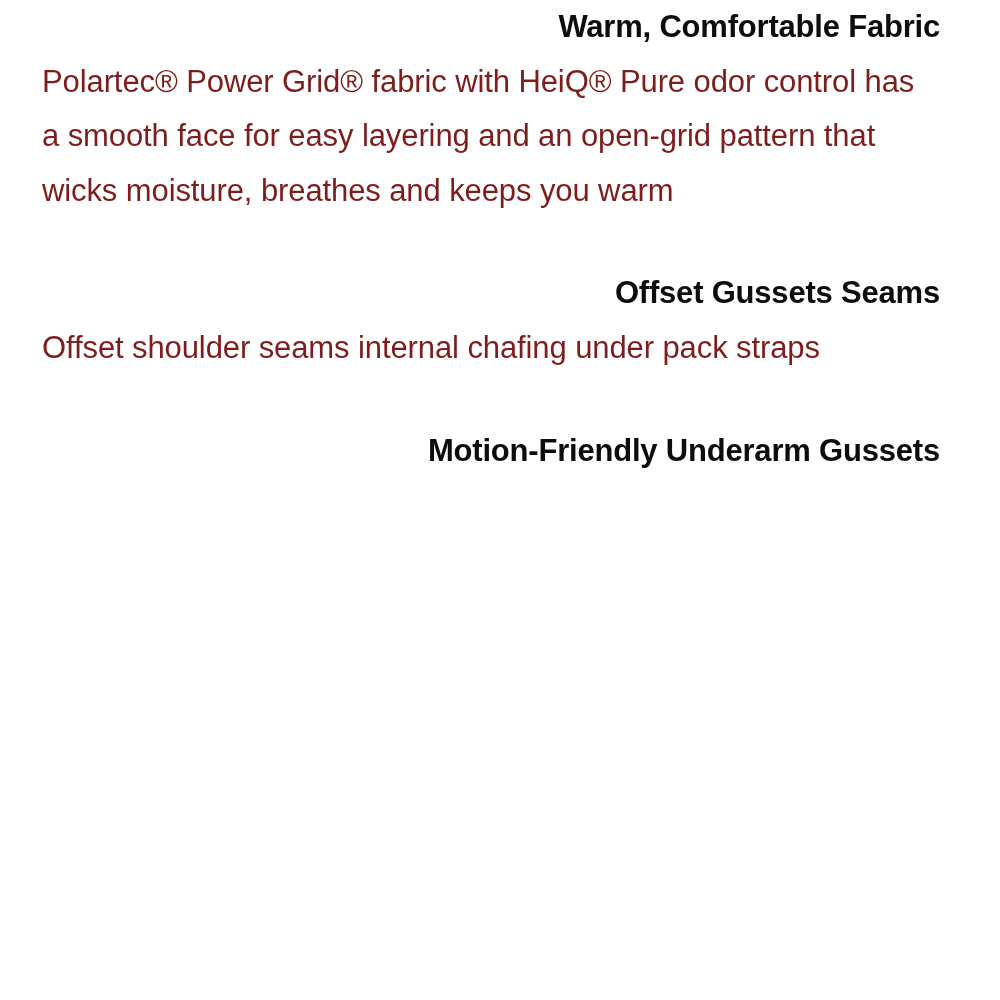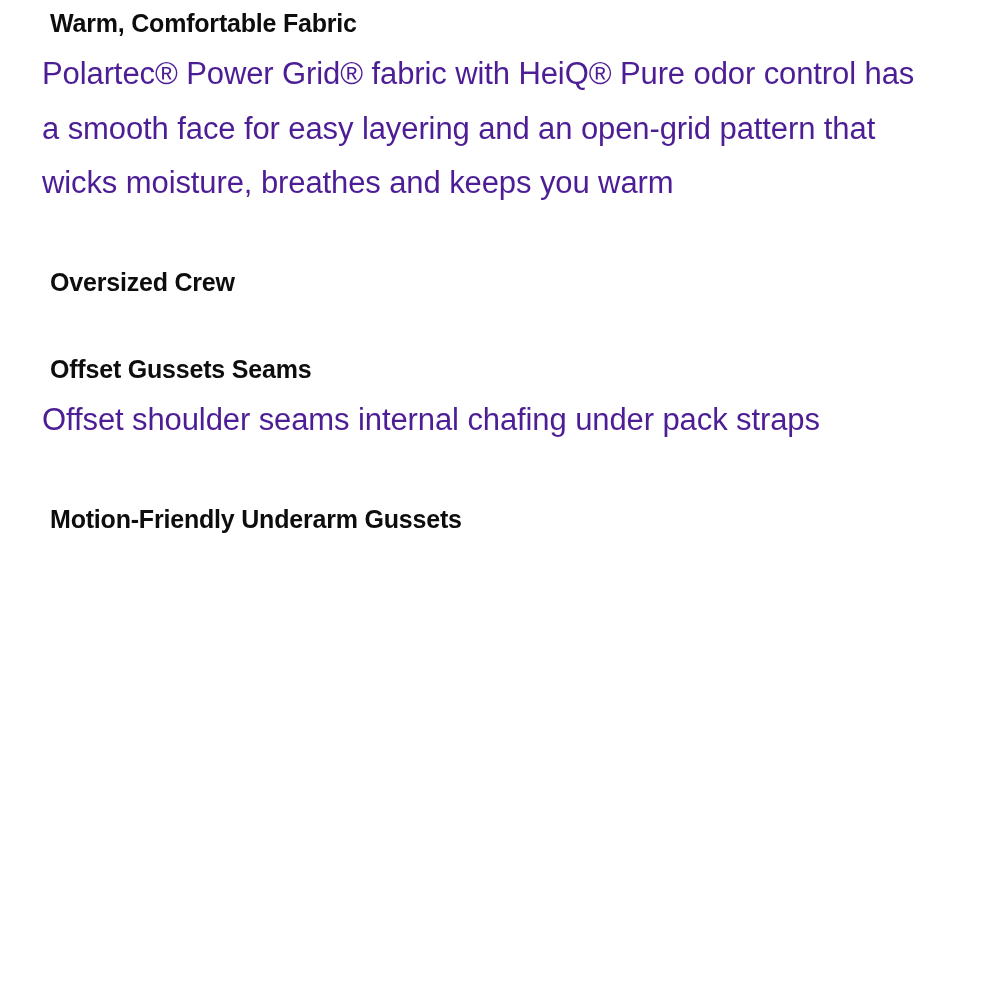--- a/index.html
+++ b/index.html
@@ -21,49 +21,49 @@
     padding: 8px 60px 0 42px;
     background: #ffffff;
   }
   .feature {
     margin: 0 0 56px 0;
   }
   .feature:last-child {
     margin-bottom: 0;
   }
   .feature-title {
-    font-size: 25px;
+    font-size: 31px;
     font-weight: bold;
     line-height: 1.25;
     letter-spacing: -0.2px;
     color: #0d0d0d;
     margin: 0 0 8px 8px;
+    text-align: right;
   }
   .feature-body {
     font-size: 31px;
     font-weight: 400;
     line-height: 1.76;
     letter-spacing: -0.1px;
-    color: #4c1d95;
+    color: #7f1d1d;
     margin: 0;
     max-width: 880px;
   }
 </style>
 </head>
 <body>
 
 <div class="page">
 
   <section class="feature">
     <h2 class="feature-title">Warm, Comfortable Fabric</h2>
     <p class="feature-body">Polartec® Power Grid® fabric with HeiQ® Pure odor control has a smooth face for easy layering and an open-grid pattern that wicks moisture, breathes and keeps you warm</p>
   </section>
 
   <section class="feature">
-    <h2 class="feature-title">Oversized Crew</h2>
   </section>
 
   <section class="feature">
     <h2 class="feature-title">Offset Gussets Seams</h2>
     <p class="feature-body">Offset shoulder seams internal chafing under pack straps</p>
   </section>
 
   <section class="feature">
     <h2 class="feature-title">Motion-Friendly Underarm Gussets</h2>
   </section>

